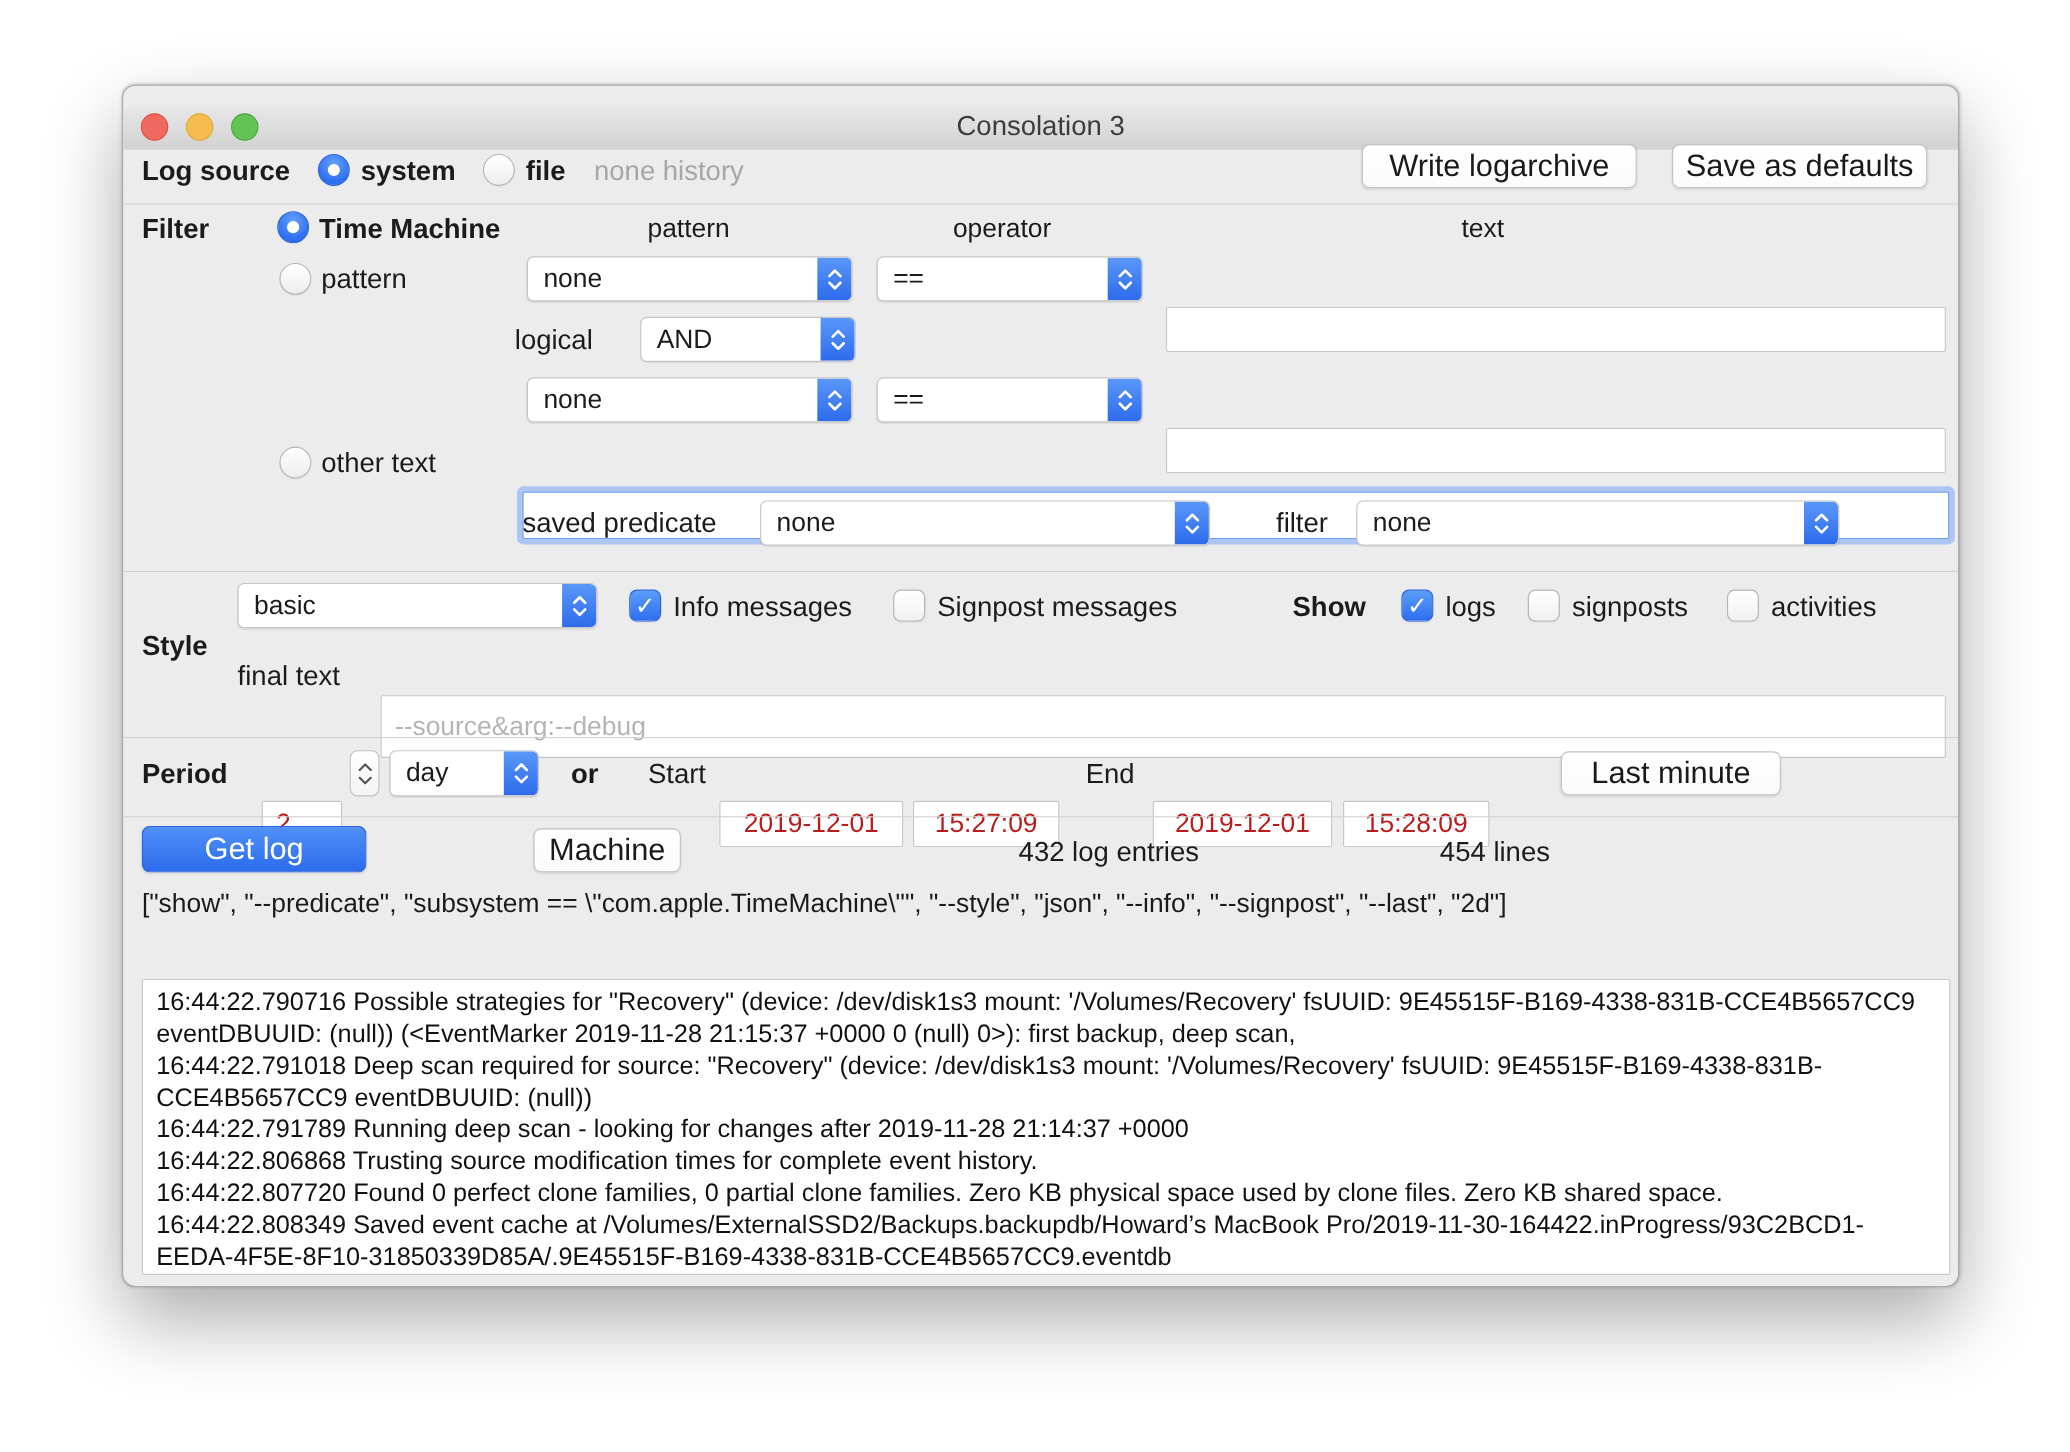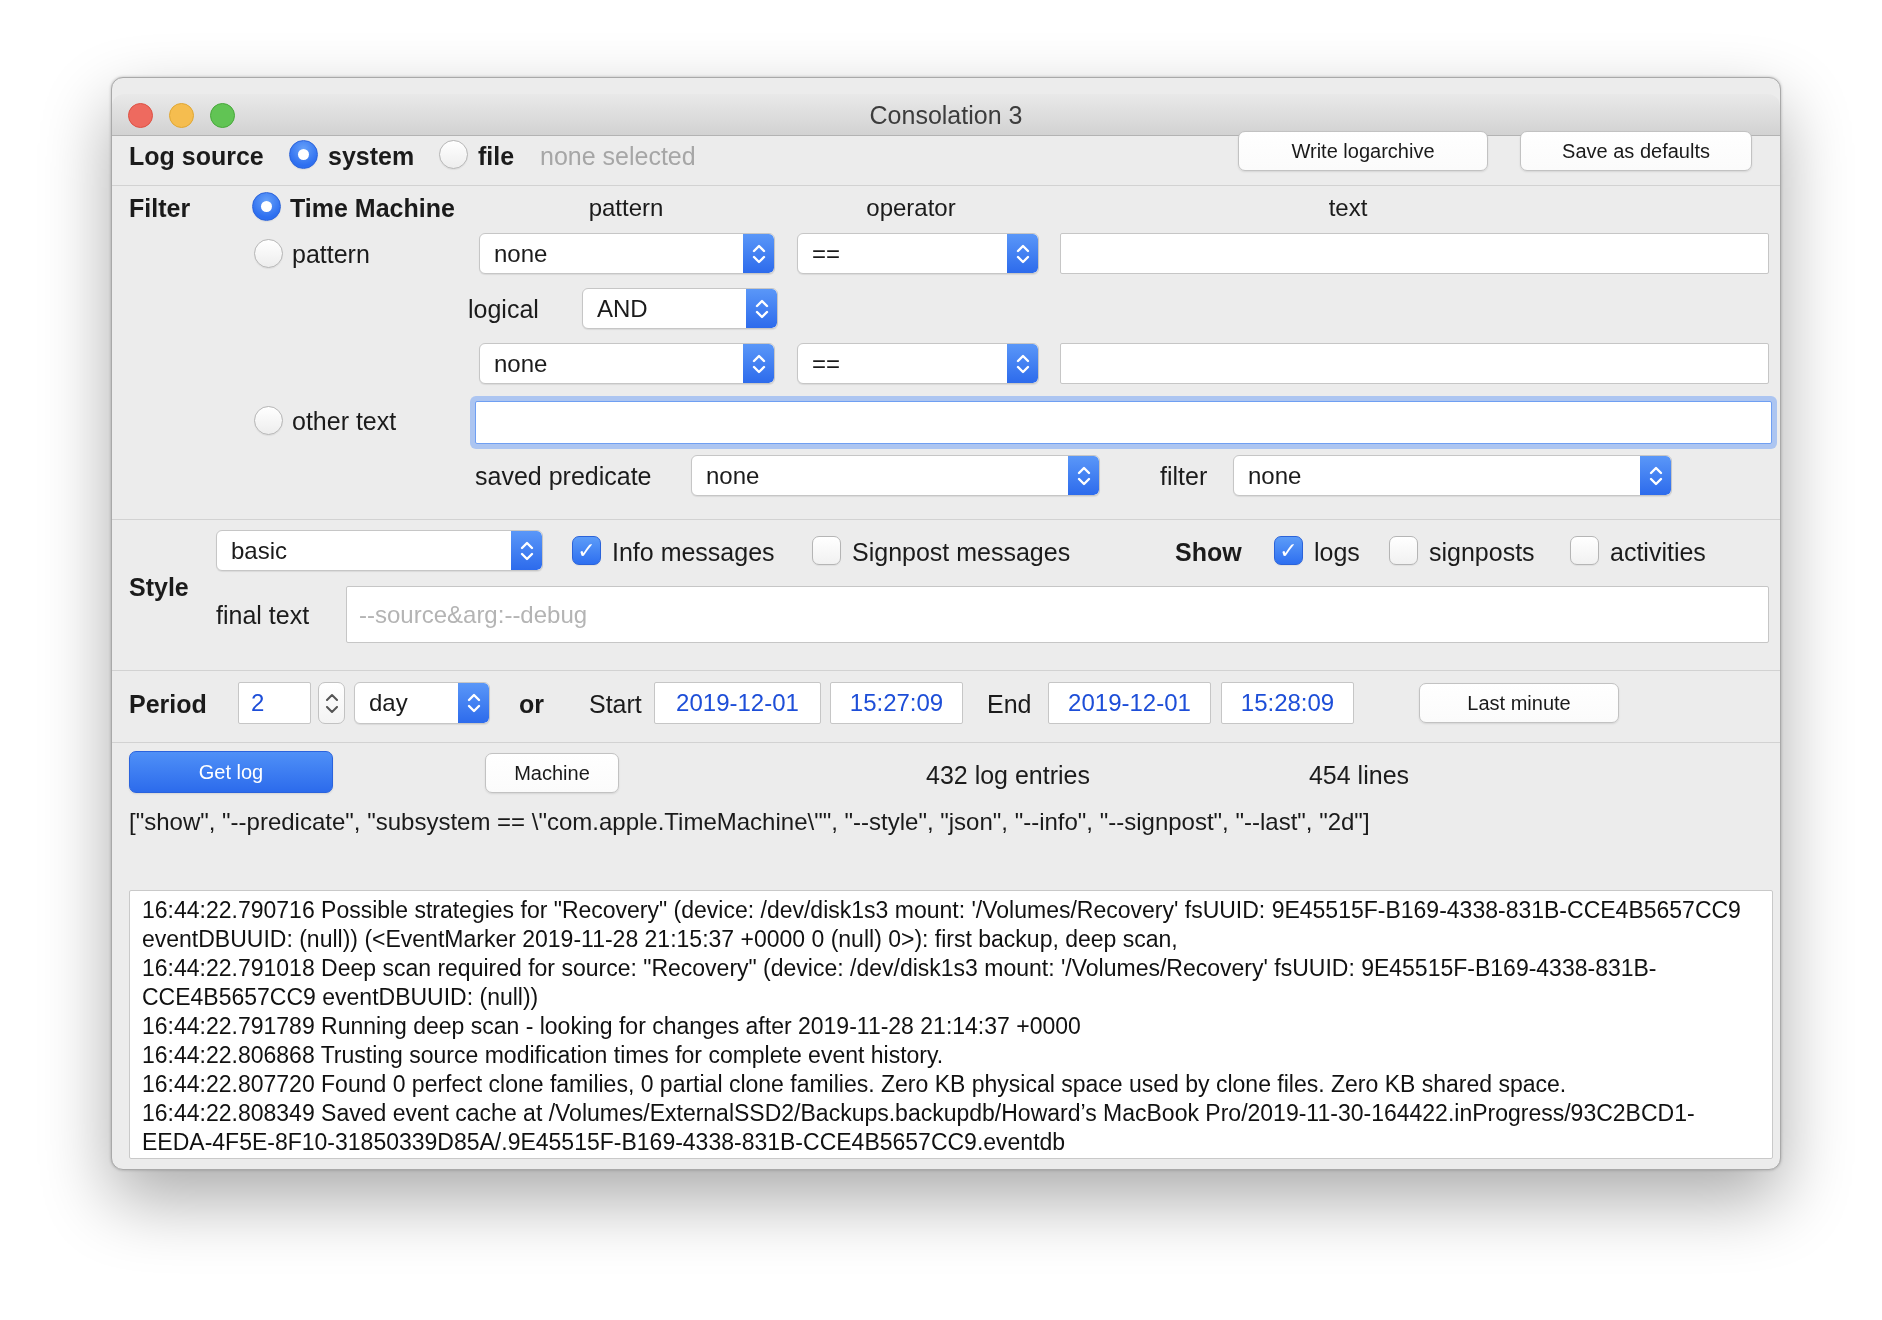--- a/index.html
+++ b/index.html
@@ -47,28 +47,28 @@
   .popup { position:absolute; height:41px; background:#ffffff; border:1px solid #c6c6c6;
     border-radius:6px; box-shadow:0 1px 1px rgba(0,0,0,.08);
     display:flex; align-items:center; overflow:hidden; }
   .popup-label { flex:1; font-size:24px; padding:0 10px 0 14px; white-space:nowrap;
     overflow:hidden; }
   .popup-caret { width:31px; align-self:stretch; background:linear-gradient(#5a97f8,#2d6bec);
     display:flex; align-items:center; justify-content:center; border-radius:0 5px 5px 0; }
 
   .tf { position:absolute; height:41px; background:#ffffff; border:1px solid #c6c6c6;
     border-radius:2px; font-size:24px; padding:0 12px;
-    font-family:"Liberation Sans","DejaVu Sans",sans-serif; color:#1d4ed8; }
+    font-family:"Liberation Sans","DejaVu Sans",sans-serif; color:#b91c1c;margin-top:46px; }
   .tf.focused { border:1px solid #6f9ff2; box-shadow:0 0 0 5px rgba(120,165,245,.55); }
   .tf.center { text-align:center; padding:0 4px; }
   .tf::placeholder { color:#b4b4b4; opacity:1; }
 
   .btn { position:absolute; height:40px; background:linear-gradient(#ffffff,#fbfbfb);
     border:1px solid #c2c2c2; border-radius:7px; box-shadow:0 1px 2px rgba(0,0,0,.10);
-    display:flex; align-items:center; justify-content:center; font-size:20px;
+    display:flex; align-items:center; justify-content:center; font-size:28px;
     color:#1a1a1a; white-space:nowrap; }
   .btn.primary { background:linear-gradient(#4f90f7,#2c6bec); color:#ffffff;
     border:1px solid #2a63dd; }
 
   .stepper { position:absolute; width:27px; height:42px;
     background:linear-gradient(#ffffff,#f3f3f3); border:1px solid #c2c2c2;
     border-radius:7px; display:flex; flex-direction:column; align-items:center;
     justify-content:center; gap:5px; }
 
   .cmdline { position:absolute; font-size:24px; line-height:32px; color:#1a1a1a;
@@ -90,21 +90,21 @@
       <span class="light yellow"></span>
       <span class="light green"></span>
       <div class="title">Consolation 3</div>
     </div>
 
     <div class="lbl b" style="left:17px; top:62px;">Log source</div>
     <span class="radio on" style="left:177px; top:62px;"></span>
     <div class="lbl b" style="left:216px; top:62px;">system</div>
     <span class="radio" style="left:327px; top:62px;"></span>
     <div class="lbl b" style="left:366px; top:62px;">file</div>
-    <div class="lbl gray" style="left:428px; top:62px;">none selected</div>
+    <div class="lbl gray" style="left:428px; top:62px;">none history</div>
     <div class="btn" style="left:1126px; top:53px; width:250px;">Write logarchive</div>
     <div class="btn" style="left:1408px; top:53px; width:232px;">Save as defaults</div>
     <div class="sep" style="top:107px;"></div>
 
     <div class="lbl b" style="left:17px; top:114px;">Filter</div>
     <span class="radio on" style="left:140px; top:114px;"></span>
     <div class="lbl b" style="left:178px; top:114px;">Time Machine</div>
     <div class="hdr" style="left:514px; top:114px;">pattern</div>
     <div class="hdr" style="left:799px; top:114px;">operator</div>
     <div class="hdr" style="left:1236px; top:114px;">text</div>

